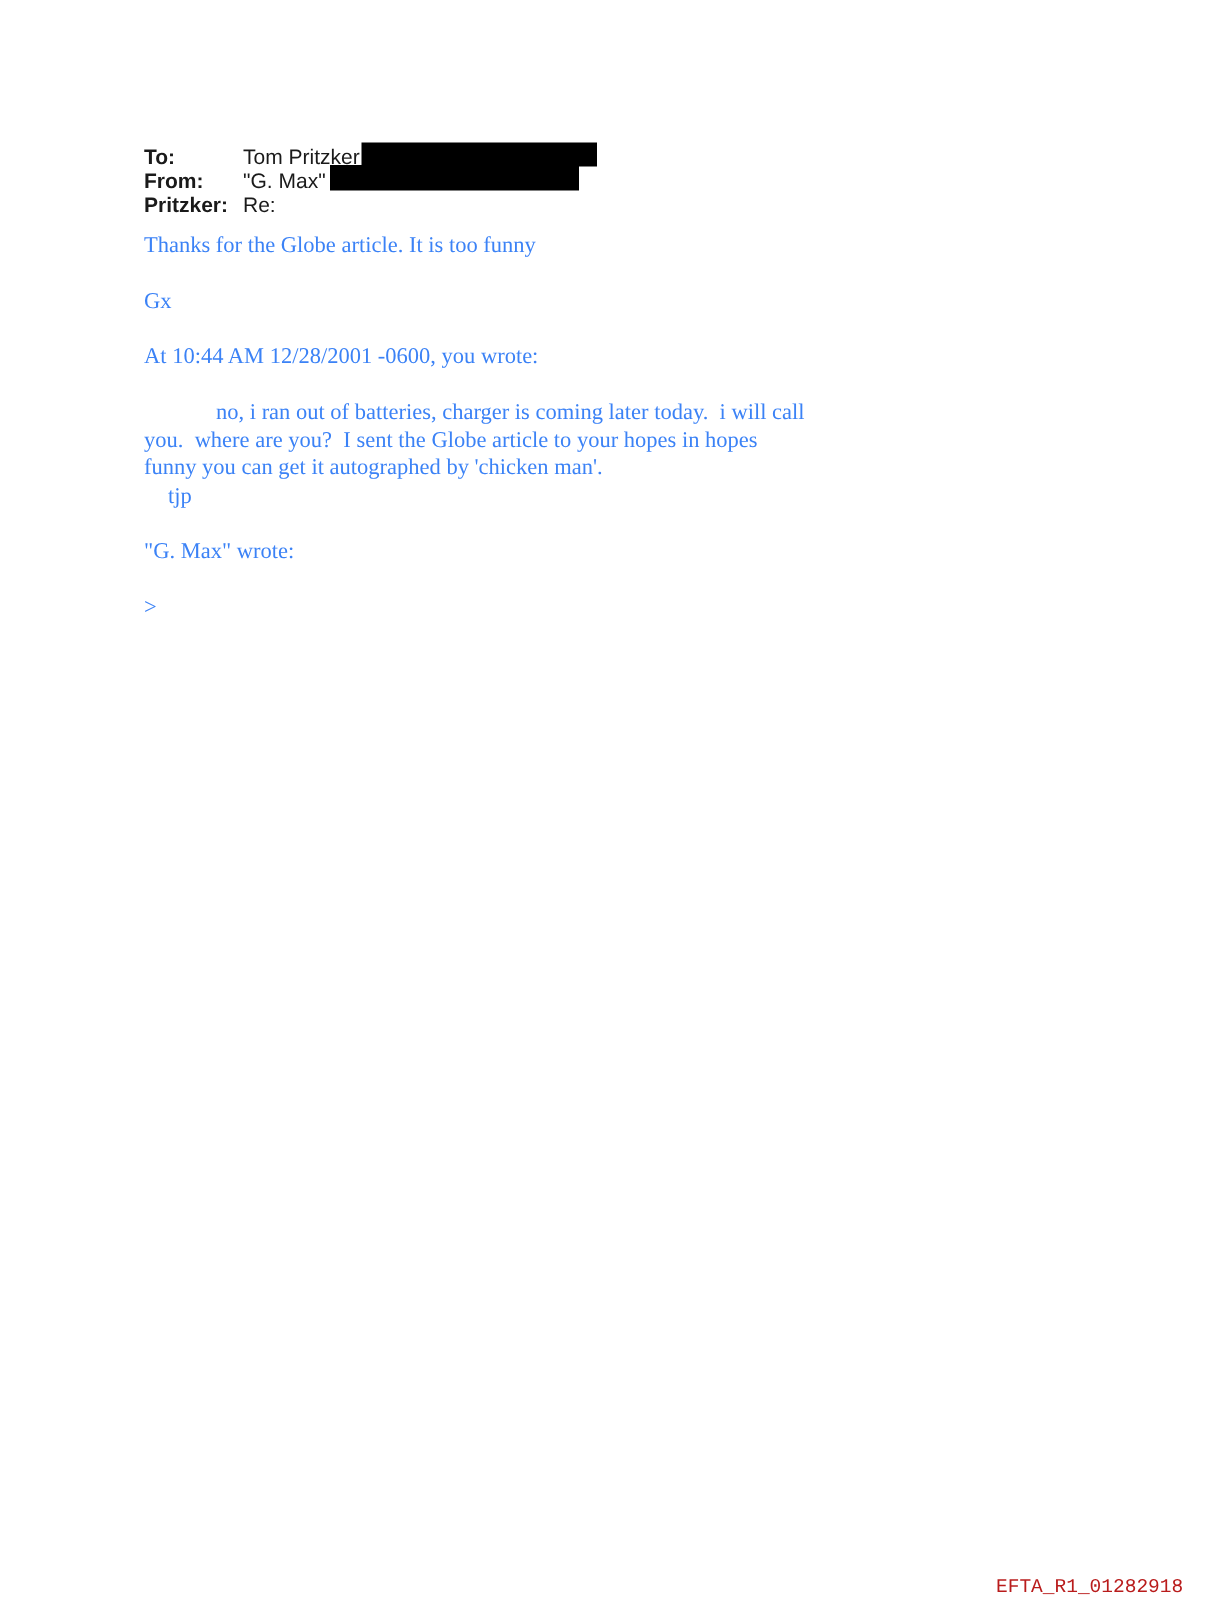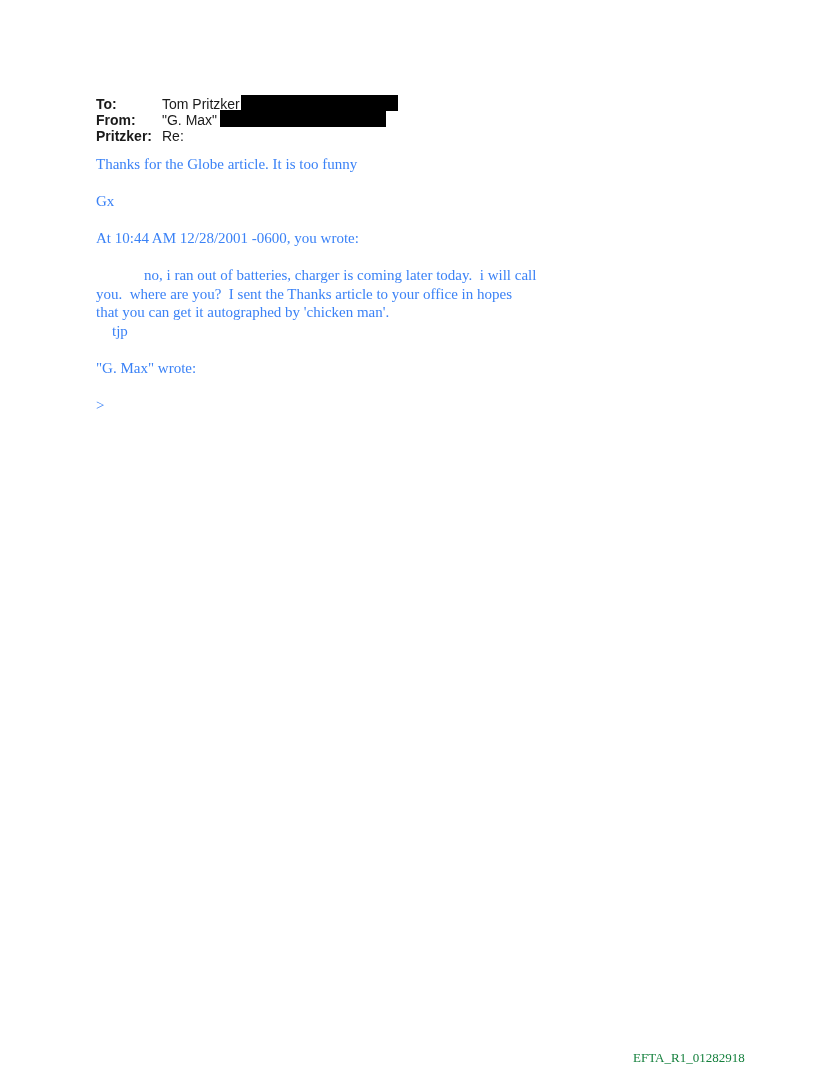--- a/index.html
+++ b/index.html
@@ -72,25 +72,25 @@
   .indent-quote {
     padding-left: 48px;
   }
   .indent-sig {
     padding-left: 16px;
   }
 
   
   .bates {
     position: absolute;
-    left: 633px;
+    left: 664px;
     top: 1050px;
-    font-family: Liberation Serif, serif;
+    font-family: Liberation Mono, monospace;
     font-size: 13px;
-    color: #15803d;
+    color: #b91c1c;
     white-space: pre;
   }
 </style>
 </head>
 <body>
 
 <div class="page">
 
   <div class="email-header">
     <div class="hdr-row">
@@ -110,22 +110,22 @@
   </div>
 
   <div class="email-body">
     <div class="line">Thanks for the Globe article. It is too funny</div>
     <div class="line"></div>
     <div class="line">Gx</div>
     <div class="line"></div>
     <div class="line">At 10:44 AM 12/28/2001 -0600, you wrote:</div>
     <div class="line"></div>
     <div class="line indent-quote">no, i ran out of batteries, charger is coming later today.  i will call</div>
-    <div class="line">you.  where are you?  I sent the Thanks article to your office in hopes</div>
-    <div class="line">that you can get it autographed by 'chicken man'.</div>
+    <div class="line">you.  where are you?  I sent the Globe article to your hopes in hopes</div>
+    <div class="line">funny you can get it autographed by 'chicken man'.</div>
     <div class="line indent-sig">tjp</div>
     <div class="line"></div>
     <div class="line">"G. Max" wrote:</div>
     <div class="line"></div>
     <div class="line">&gt;</div>
   </div>
 
   <div class="bates">EFTA_R1_01282918</div>
 
 </div>

